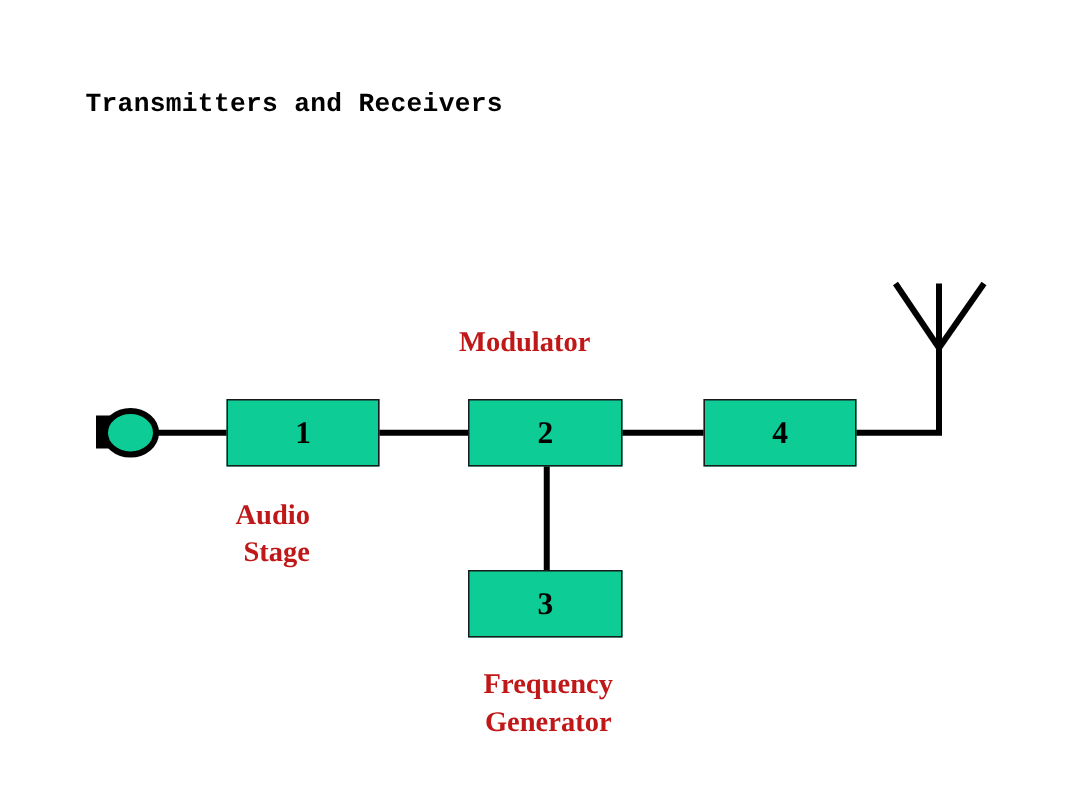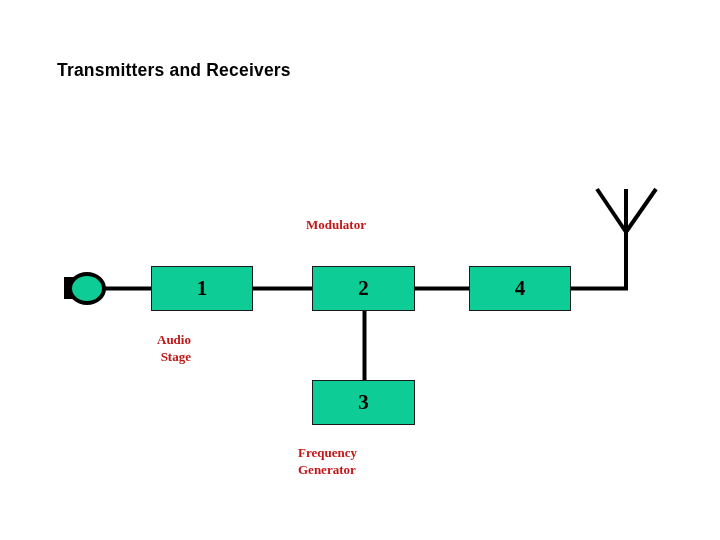--- a/index.html
+++ b/index.html
@@ -16,21 +16,21 @@
     width: 720px;
     height: 540px;
     background: #ffffff;
     overflow: hidden;
   }
   
   .slide-title {
     position: absolute;
     left: 57px;
     top: 60px;
-    font-family: Liberation Sans, sans-serif;
+    font-family: Liberation Mono, monospace;
     font-size: 17.5px;
     font-weight: bold;
     color: #000000;
     letter-spacing: 0.2px;
     white-space: nowrap;
   }
   
   .diagram {
     position: absolute;
     left: 0;
@@ -61,21 +61,21 @@
   }
   #block-1 { left: 151px; top: 266px; width: 102px; height: 45px; }
   #block-2 { left: 312px; top: 266px; width: 103px; height: 45px; }
   #block-4 { left: 469px; top: 266px; width: 102px; height: 45px; }
   #block-3 { left: 312px; top: 380px; width: 103px; height: 45px; }
 
   
   .caption {
     position: absolute;
     font-family: "Liberation Serif", serif;
-    font-size: 13px;
+    font-size: 19px;
     font-weight: bold;
     color: #c01818;
     line-height: 1.32;
     white-space: pre-line;
   }
   #caption-modulator {
     left: 306px;
     top: 216px;
     text-align: center;
   }
@@ -86,20 +86,21 @@
   }
   #caption-rf {
     left: 485px;
     top: 331px;
     text-align: left;
   }
   #caption-freq {
     left: 298px;
     top: 444px;
     width: 135px;
+    text-align: center;
   }
 </style>
 </head>
 <body>
 
 <div id="slide">
 
   <div class="slide-title">Transmitters and Receivers</div>
 
   <div class="diagram">

